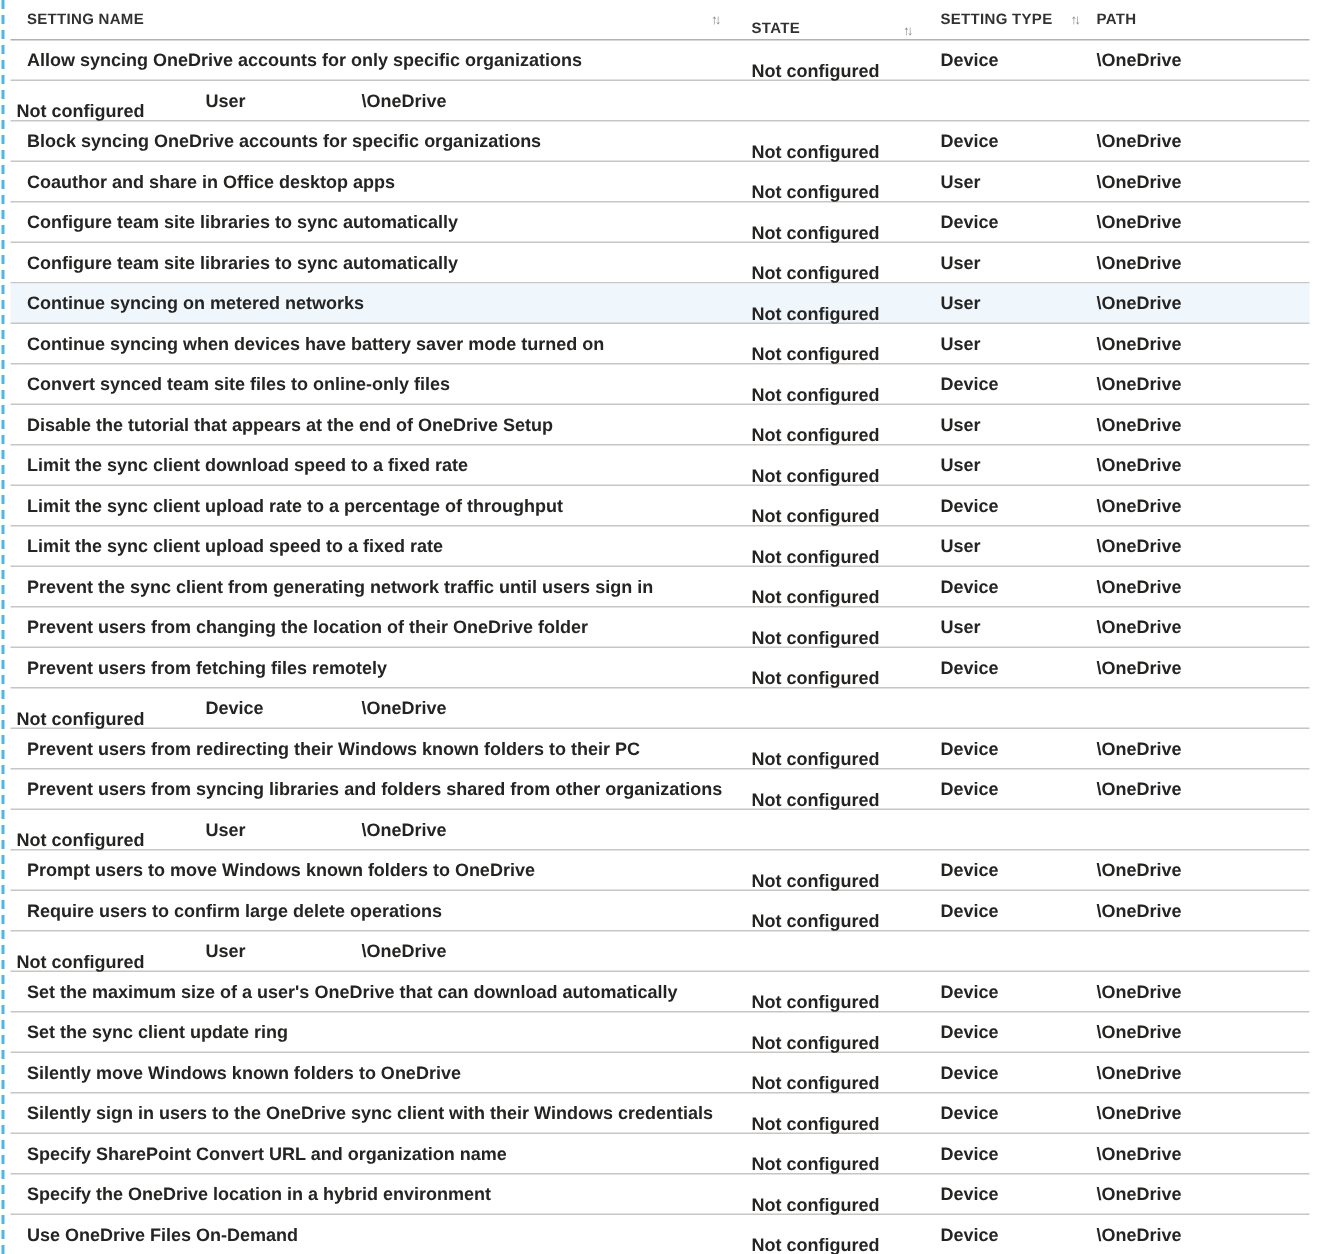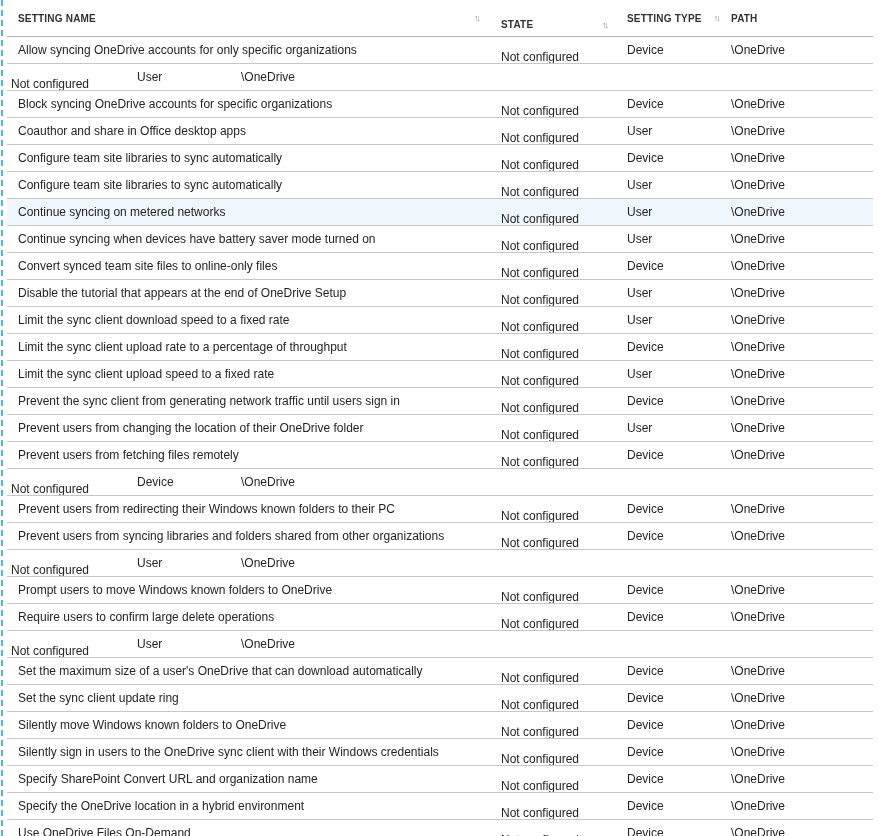--- a/index.html
+++ b/index.html
@@ -28,21 +28,21 @@
     width: 0;
     border-left: 2px dashed var(--accent-border);
   }
   .grid {
     position: absolute;
     left: 7px; top: 0;
     width: 866px;
   }
   .header-row {
     display: flex;
-    height: 37px;
+    height: 27px;
     align-items: center;
     border-bottom: 1px solid var(--header-border);
   }
   .cell { flex: none; display: flex; align-items: center; overflow: hidden; white-space: nowrap; }
   .c1 { width: 490px; padding-left: 11px; padding-right: 18px; justify-content: space-between; }
   .c2 { width: 126px; padding-left: 4px;  padding-right: 16px; justify-content: space-between; margin-top: 13px; }
   .c3 { width: 101px; padding-left: 4px;  padding-right: 10px; justify-content: space-between; gap: 12px; }
   .c4 { flex: 1 1 auto; padding-left: 7px; }
   .hlabel {
     font-size: 10px;
@@ -54,24 +54,26 @@
   .sort-icon {
     font-size: 9px;
     color: var(--icon-gray);
     letter-spacing: -2px;
     cursor: pointer;
     user-select: none;
   }
   .table-row {
     display: flex;
     height: 27px;
+    align-items: center;
     border-bottom: 1px solid var(--row-border);
     font-size: 12px;
     color: var(--text);
     cursor: pointer;
+    font-weight: bold;
   }
   .table-row.highlighted { background: var(--highlight); }
   .table-row .cell { font-size: 12px; color: var(--text); justify-content: flex-start; }
 </style>
 </head>
 <body style="background: rgb(255, 255, 255);">
 
 <div class="page">
   <div class="dashed-left-border"></div>
 

